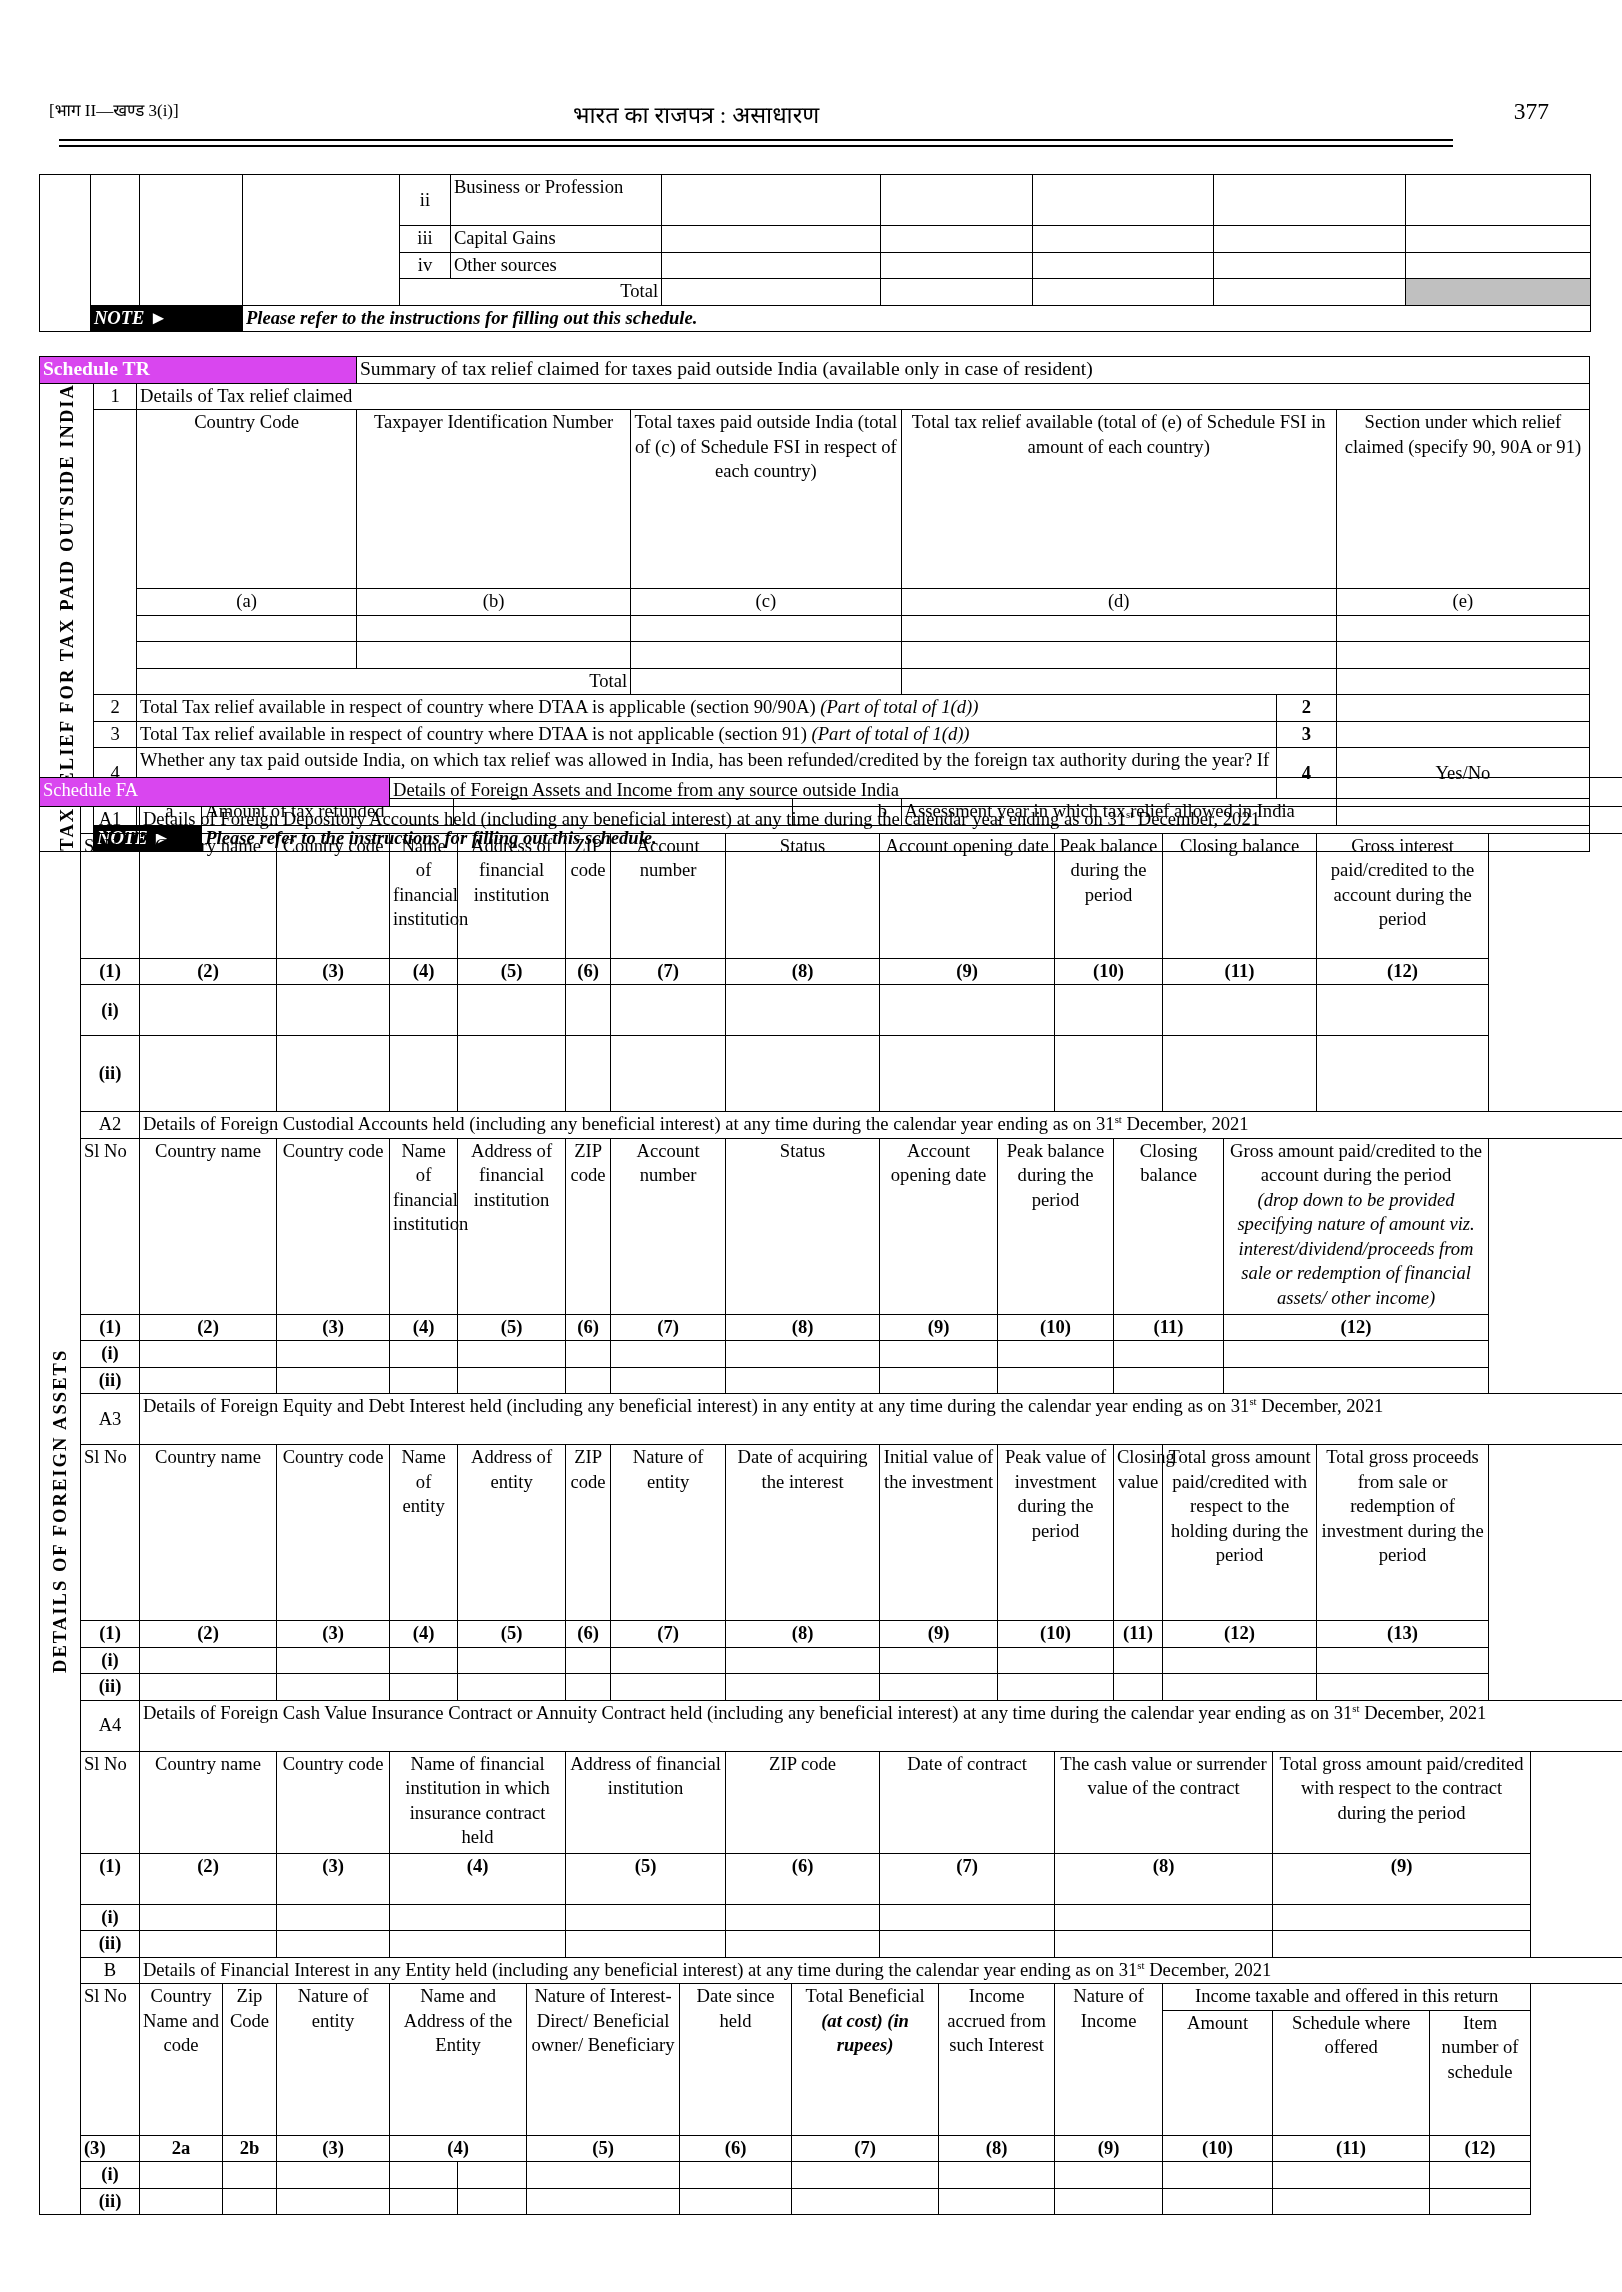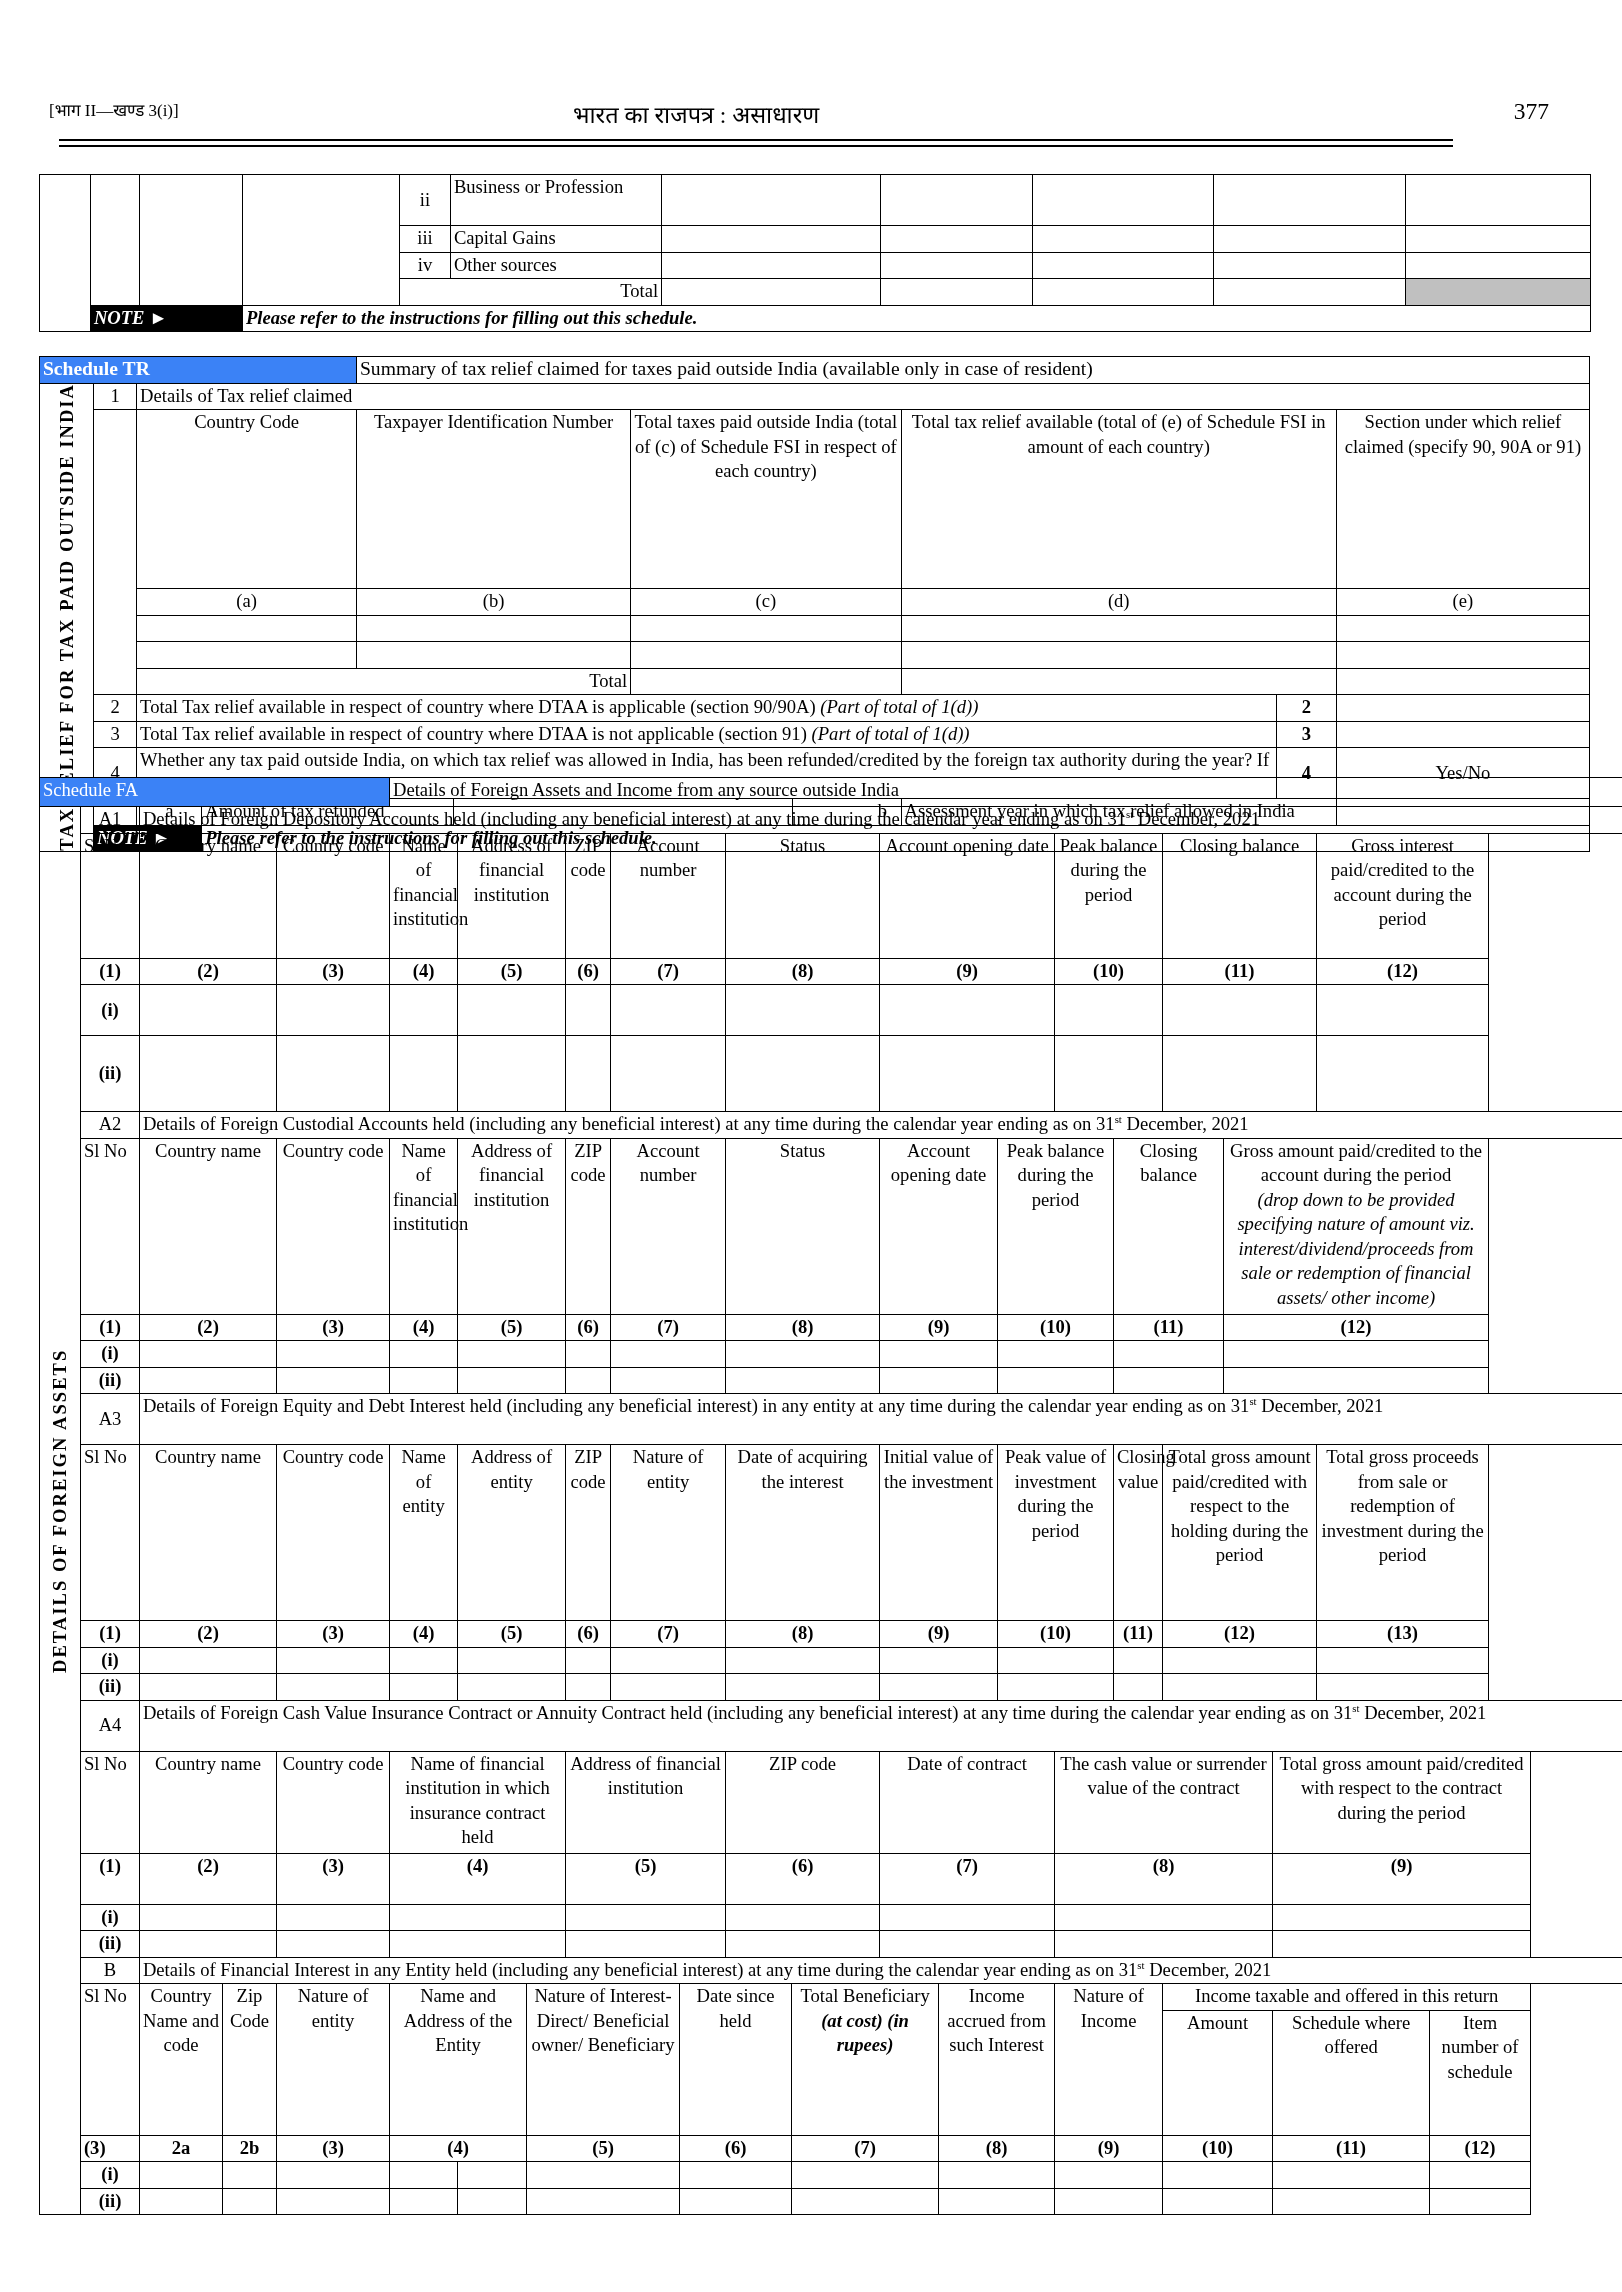--- a/index.html
+++ b/index.html
@@ -10,21 +10,21 @@
   .page-header .h-right { position: absolute; right: 0; top: 0; font-size: 23.5px; }
   .rule1 { position: absolute; left: 59px; width: 1394px; top: 139px; border-top: 2px solid #000; }
   .rule2 { position: absolute; left: 59px; width: 1394px; top: 145px; border-top: 2px solid #000; }
 
   table.frm { position: absolute; left: 39px; width: 1551px; border-collapse: collapse; table-layout: fixed; }
   table.frm td { border: 1.5px solid #000; padding: 0 2.9px; vertical-align: top; line-height: 24.5px; font-size: 18.6px; }
   .c { text-align: center; }
   .r { text-align: right; margin-top: 12px; }
   .b { font-weight: bold; }
   .i { font-style: italic; text-align: center; }
-  .blk { background: #3b82f6; color: #fff; font-weight: bold; }
+  .blk { background: #d946ef; color: #fff; font-weight: bold; }
   .grey { background: #c0c0c0; }
   .note-cell { background: #000; color: #fff; font-style: italic; font-weight: bold; }
   .note-txt { font-style: italic; font-weight: bold; }
   .vert { writing-mode: vertical-rl; transform: rotate(180deg); text-align: center; font-weight: bold; letter-spacing: 2px; font-size: 19.6px; vertical-align: middle !important; }
   .mid { vertical-align: middle !important; }
   sup { font-size: 10.8px; line-height: 0; }
   .sched-title { font-size: 21.6px; font-weight: normal; }
 </style>
 </head>
 <body>
@@ -476,21 +476,21 @@
     <td colspan="26"><span>Details of Financial Interest in any Entity held (including any beneficial interest) at any time during the calendar year ending as on </span><span>31</span><sup>st</sup><span> December, 2021</span></td>
   </tr>
   <tr style="height:26.5px">
     <td rowspan="2">Sl No</td>
     <td rowspan="2" class="c">Country Name and code</td>
     <td rowspan="2" class="c">Zip Code</td>
     <td rowspan="2" colspan="2" class="c">Nature of entity</td>
     <td rowspan="2" colspan="3" class="c">Name and Address of the Entity</td>
     <td rowspan="2" colspan="3" class="c">Nature of Interest- Direct/ Beneficial owner/ Beneficiary</td>
     <td rowspan="2" colspan="2" class="c">Date since held</td>
-    <td rowspan="2" colspan="2" class="c"><span>Total Beneficiary</span> <span class="i b">(at cost) (in rupees)</span></td>
+    <td rowspan="2" colspan="2" class="c"><span>Total Beneficial</span> <span class="i b">(at cost) (in rupees)</span></td>
     <td rowspan="2" colspan="2" class="c">Income accrued from such Interest</td>
     <td rowspan="2" colspan="2" class="c">Nature of Income</td>
     <td colspan="7" class="c">Income taxable and offered in this return</td>
   </tr>
   <tr style="height:125px">
     <td colspan="2" class="c">Amount</td>
     <td colspan="3" class="c">Schedule where offered</td>
     <td colspan="2" class="c">Item number of schedule</td>
   </tr>
   <tr style="height:26.5px">

